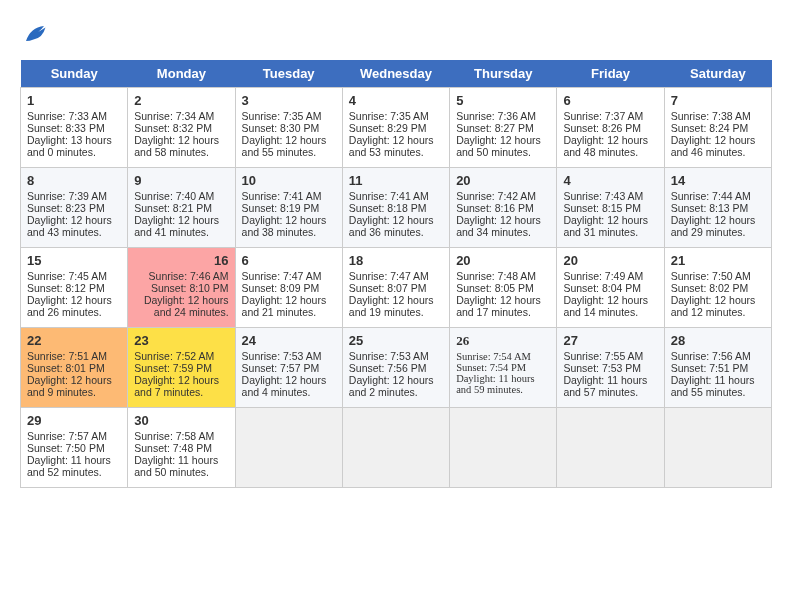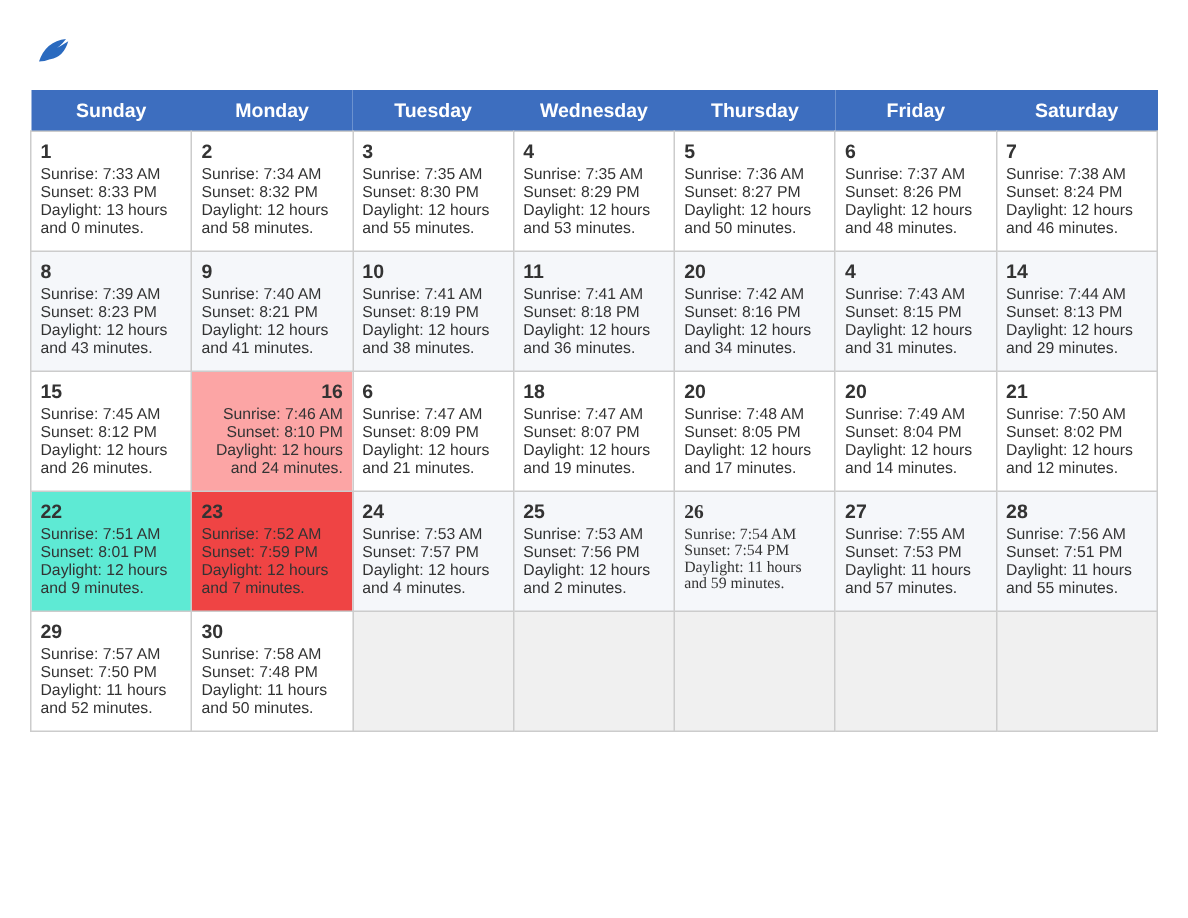--- a/index.html
+++ b/index.html
@@ -125,22 +125,22 @@
       <tr style="background: rgb(255, 255, 255);">
         <td style="background: rgb(255, 255, 255);"><span class="day-num">15</span>Sunrise: 7:45 AM<br>Sunset: 8:12 PM<br>Daylight: 12 hours and 26 minutes.</td>
         <td style="background: #fca5a5; text-align: right;"><span class="day-num">16</span>Sunrise: 7:46 AM<br>Sunset: 8:10 PM<br>Daylight: 12 hours and 24 minutes.</td>
         <td style="background: rgb(255, 255, 255);"><span class="day-num">6</span>Sunrise: 7:47 AM<br>Sunset: 8:09 PM<br>Daylight: 12 hours and 21 minutes.</td>
         <td style="background: rgb(255, 255, 255);"><span class="day-num">18</span>Sunrise: 7:47 AM<br>Sunset: 8:07 PM<br>Daylight: 12 hours and 19 minutes.</td>
         <td style="background: rgb(255, 255, 255);"><span class="day-num">20</span>Sunrise: 7:48 AM<br>Sunset: 8:05 PM<br>Daylight: 12 hours and 17 minutes.</td>
         <td style="background: rgb(255, 255, 255);"><span class="day-num">20</span>Sunrise: 7:49 AM<br>Sunset: 8:04 PM<br>Daylight: 12 hours and 14 minutes.</td>
         <td style="background: rgb(255, 255, 255);"><span class="day-num">21</span>Sunrise: 7:50 AM<br>Sunset: 8:02 PM<br>Daylight: 12 hours and 12 minutes.</td>
       </tr>
       <tr style="background: rgb(245, 247, 250);">
-        <td style="background: #5eead4; margin-top: 13px;"><span class="day-num">22</span>Sunrise: 7:51 AM<br>Sunset: 8:01 PM<br>Daylight: 12 hours and 9 minutes.</td>
-        <td style="background: #ef4444;"><span class="day-num">23</span>Sunrise: 7:52 AM<br>Sunset: 7:59 PM<br>Daylight: 12 hours and 7 minutes.</td>
+        <td style="background: #fdba74; margin-top: 13px;"><span class="day-num">22</span>Sunrise: 7:51 AM<br>Sunset: 8:01 PM<br>Daylight: 12 hours and 9 minutes.</td>
+        <td style="background: #fde047;"><span class="day-num">23</span>Sunrise: 7:52 AM<br>Sunset: 7:59 PM<br>Daylight: 12 hours and 7 minutes.</td>
         <td style="background: rgb(245, 247, 250);"><span class="day-num">24</span>Sunrise: 7:53 AM<br>Sunset: 7:57 PM<br>Daylight: 12 hours and 4 minutes.</td>
         <td style="background: rgb(245, 247, 250);"><span class="day-num">25</span>Sunrise: 7:53 AM<br>Sunset: 7:56 PM<br>Daylight: 12 hours and 2 minutes.</td>
         <td style="background: rgb(245, 247, 250); font-family: Liberation Serif, serif;"><span class="day-num">26</span>Sunrise: 7:54 AM<br>Sunset: 7:54 PM<br>Daylight: 11 hours and 59 minutes.</td>
         <td style="background: rgb(245, 247, 250);"><span class="day-num">27</span>Sunrise: 7:55 AM<br>Sunset: 7:53 PM<br>Daylight: 11 hours and 57 minutes.</td>
         <td style="background: rgb(245, 247, 250); margin-top: 44px;"><span class="day-num">28</span>Sunrise: 7:56 AM<br>Sunset: 7:51 PM<br>Daylight: 11 hours and 55 minutes.</td>
       </tr>
       <tr style="background: rgb(255, 255, 255); margin-left: 37px;">
         <td style="background: rgb(255, 255, 255);"><span class="day-num">29</span>Sunrise: 7:57 AM<br>Sunset: 7:50 PM<br>Daylight: 11 hours and 52 minutes.</td>
         <td style="background: rgb(255, 255, 255);"><span class="day-num">30</span>Sunrise: 7:58 AM<br>Sunset: 7:48 PM<br>Daylight: 11 hours and 50 minutes.</td>
         <td class="empty-cell" style="background: rgb(240, 240, 240);"></td>

